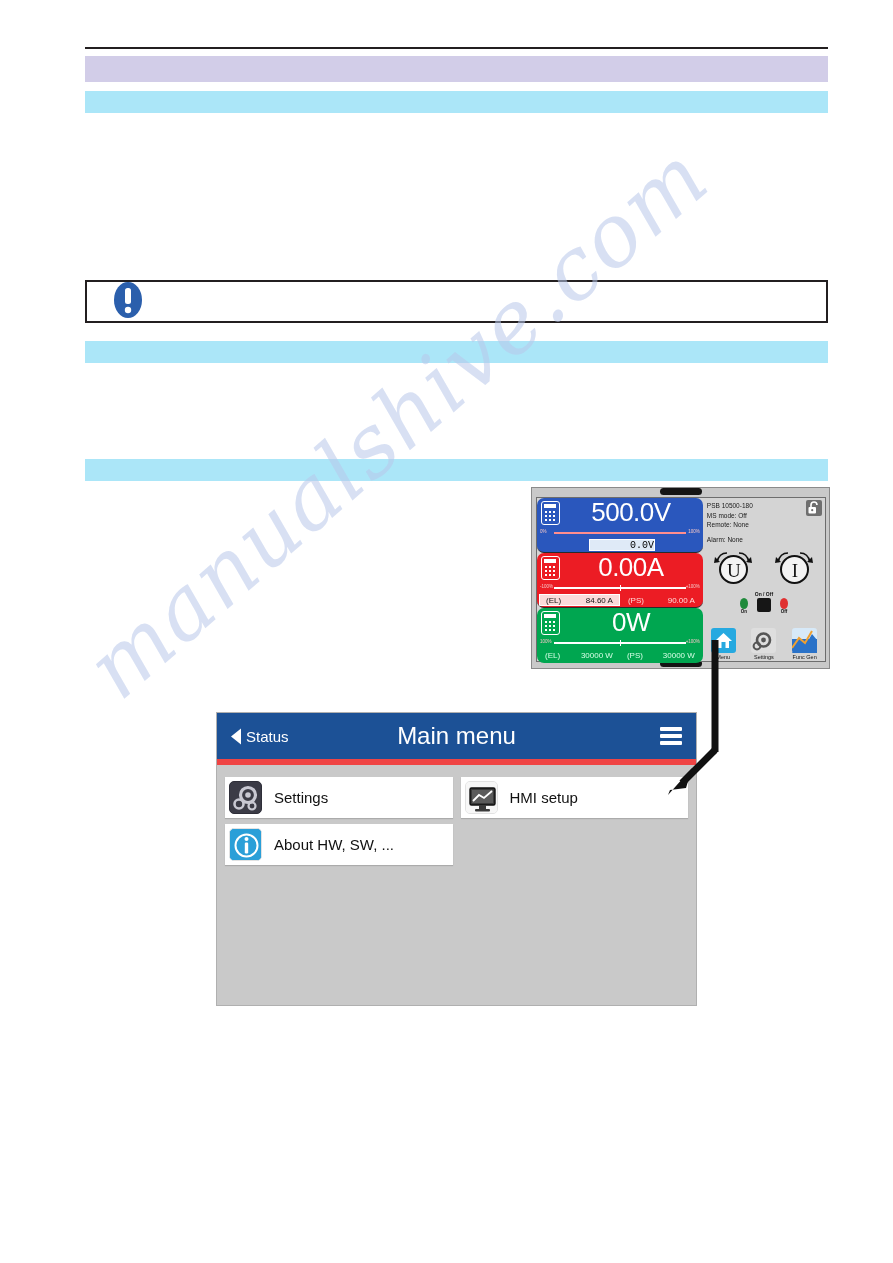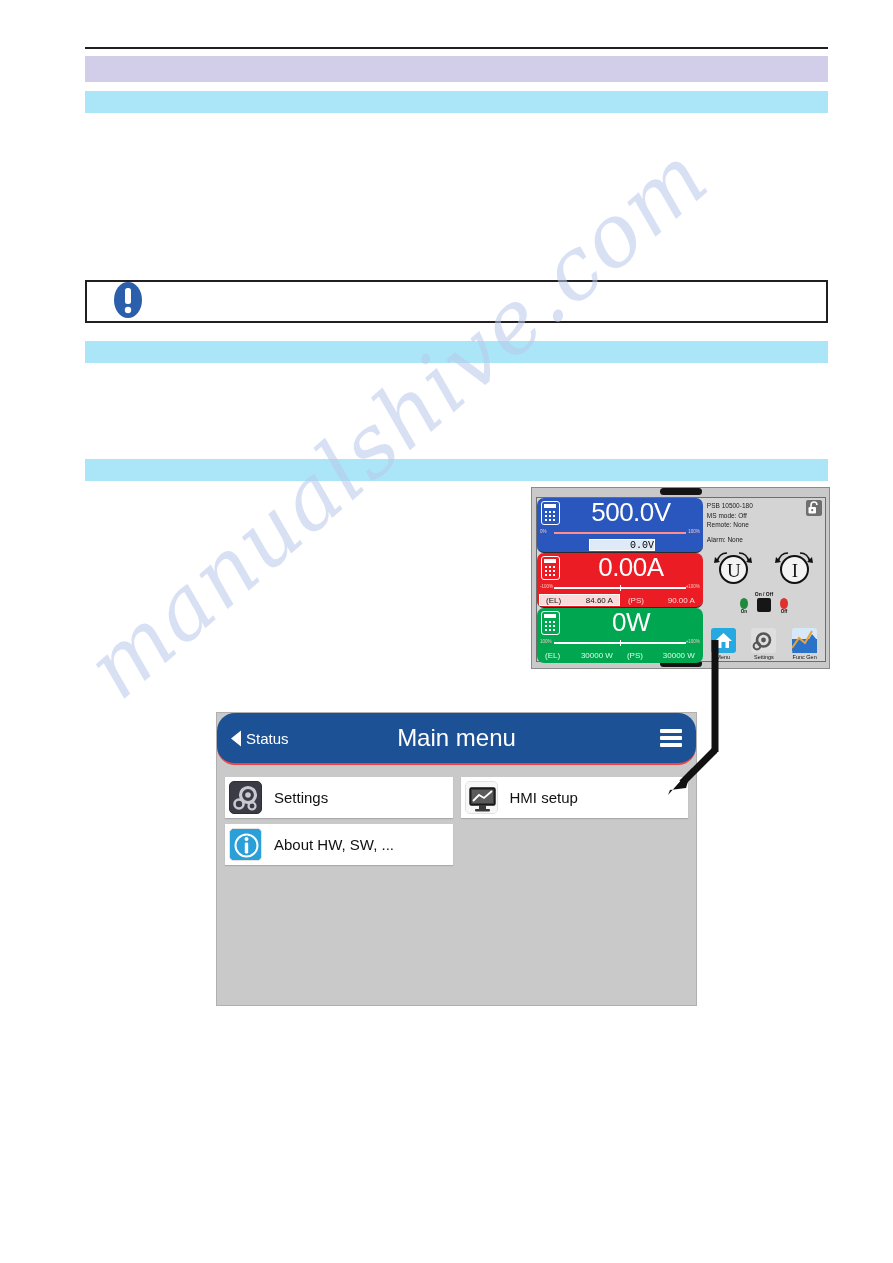--- a/index.html
+++ b/index.html
@@ -240,22 +240,21 @@
   #mainmenu {
     position: absolute; left: 216px; top: 712px;
     width: 481px; height: 294px;
     background: #c9c9c9;
     border: 1px solid #b0b0b0;
     z-index: 6;
   }
   #mm-titlebar {
     height: 52px; background: #1c5196;
     position: relative;
-    border-bottom: 2px solid #ef4444;
-    border-radius: 18px;
+    border-bottom: 6px solid #ef4444;
   }
   #mm-back {
     position: absolute; left: 14px; top: 50%;
     transform: translateY(-50%);
     display: flex; align-items: center; gap: 5px;
   }
   #mm-back .chev {
     width: 0; height: 0;
     border-top: 8px solid transparent;
     border-bottom: 8px solid transparent;

